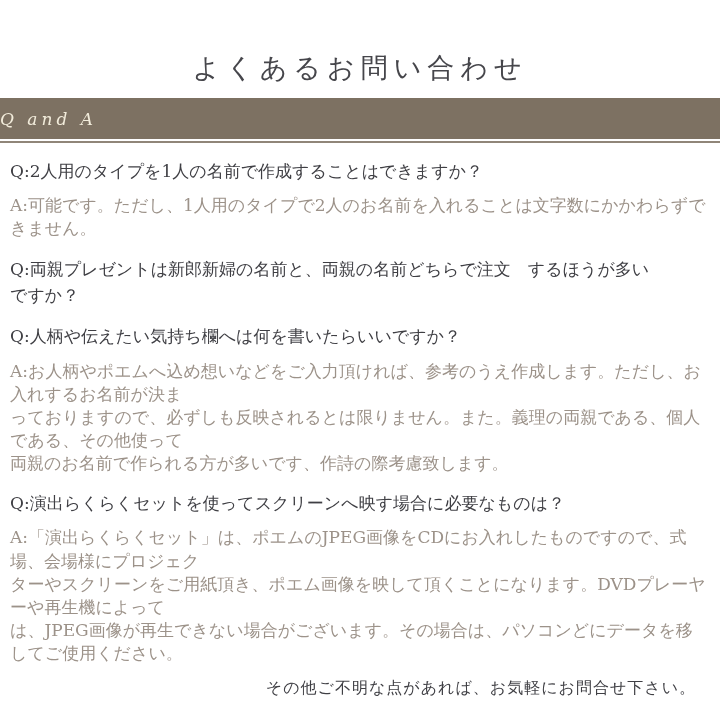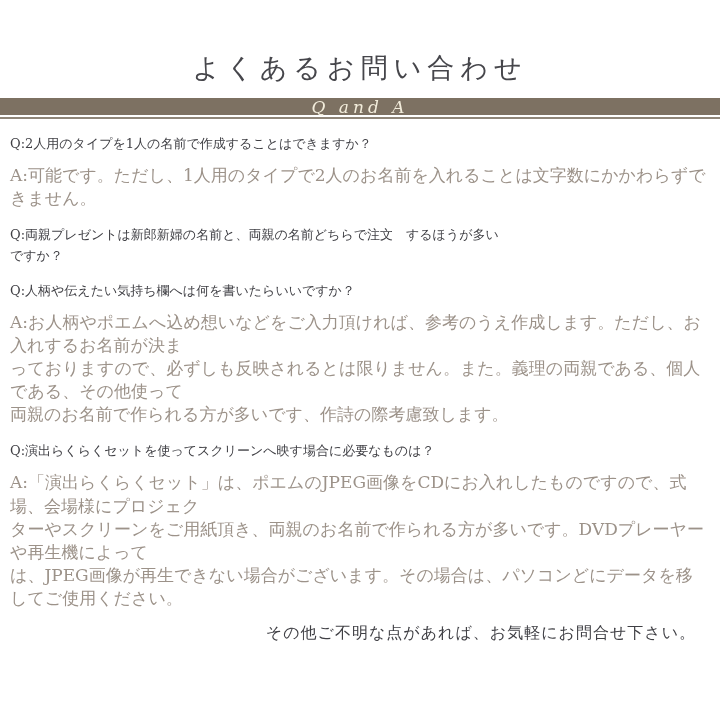--- a/index.html
+++ b/index.html
@@ -18,45 +18,44 @@
     margin: 50px 0 0 0;
     text-align: center;
     font-size: 27px;
     font-weight: 400;
     letter-spacing: 6px;
     padding-left: 0; 
     color: var(--title-text, #46464b);
   }
   .qa-band {
     margin-top: 12px;
-    height: 17px;
+    height: 41px;
     background: var(--band-bg, #7d7162);
     display: flex;
     align-items: center;
-    justify-content: center;
   }
   .qa-band-label {
     font-style: italic;
     font-size: 17px;
     letter-spacing: 4px;
     color: var(--band-text, #f2ecdb);
   }
   .band-underline {
     height: 2px;
     margin-top: 2px;
     background: var(--band-bg, #7d7162);
     opacity: 0.85;
   }
   .content {
     padding: 0 10px;
   }
   .faq-item { margin: 0; }
   .q {
     margin: 15px 0 0 0;
-    font-size: 13px;
+    font-size: 17px;
     font-weight: 400;
     line-height: 1.55;
     color: var(--question-text, #3f3f44);
     white-space: pre-line;
     word-break: break-all;
   }
   .a {
     margin: 10px 0 0 0;
     font-size: 17px;
     line-height: 1.36;
@@ -100,19 +99,19 @@
   <section class="faq-item">
     <h2 class="q">Q:人柄や伝えたい気持ち欄へは何を書いたらいいですか？</h2>
     <p class="a">A:お人柄やポエムへ込め想いなどをご入力頂ければ、参考のうえ作成します。ただし、お入れするお名前が決ま
 っておりますので、必ずしも反映されるとは限りません。また。義理の両親である、個人である、その他使って
 両親のお名前で作られる方が多いです、作詩の際考慮致します。</p>
   </section>
 
   <section class="faq-item">
     <h2 class="q">Q:演出らくらくセットを使ってスクリーンへ映す場合に必要なものは？</h2>
     <p class="a">A:「演出らくらくセット」は、ポエムのJPEG画像をCDにお入れしたものですので、式場、会場様にプロジェク
-ターやスクリーンをご用紙頂き、両親のお名前で作られる方が多いです。DVDプレーヤーや再生機によって
+ターやスクリーンをご用紙頂き、ポエム画像を映して頂くことになります。DVDプレーヤーや再生機によって
 は、JPEG画像が再生できない場合がございます。その場合は、パソコンどにデータを移してご使用ください。</p>
   </section>
 
 </main>
 
 <p class="footer-note">その他ご不明な点があれば、お気軽にお問合せ下さい。</p>
 
 </body></html>

